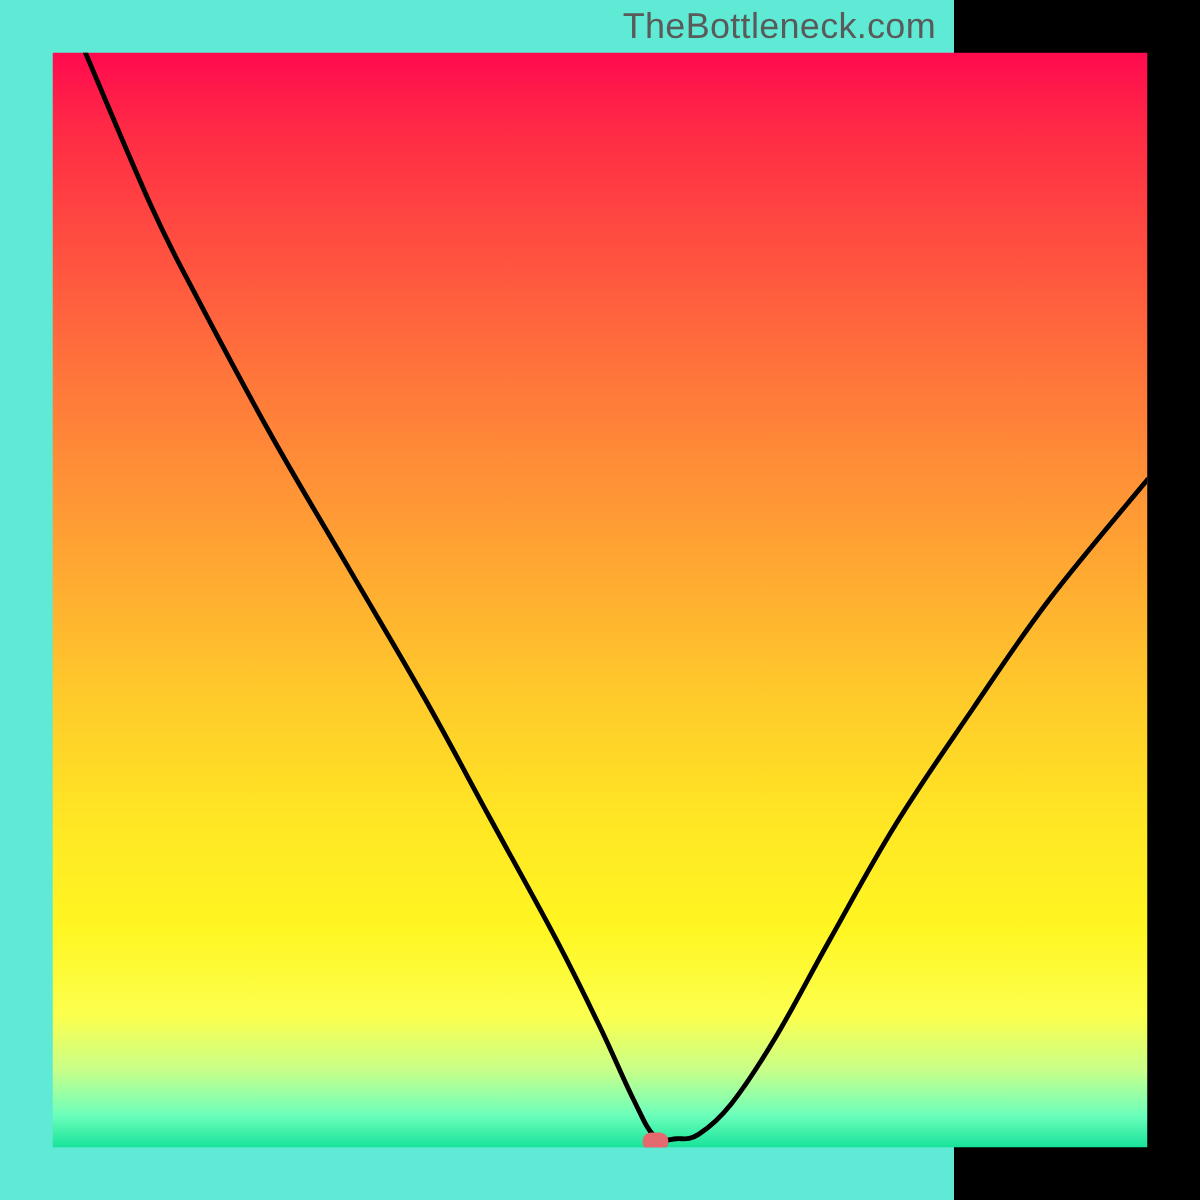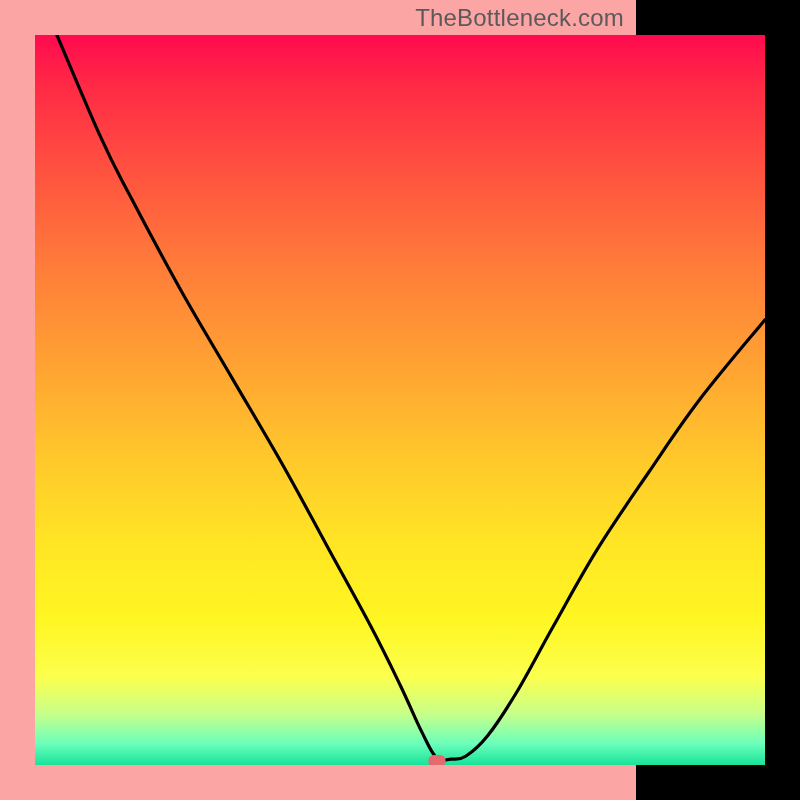--- a/index.html
+++ b/index.html
@@ -8,21 +8,21 @@
     width: 800px;
     height: 800px;
     background: #000;
     overflow: hidden;
     font-family: Arial, Helvetica, sans-serif;
   }
   .frame {
     position: relative;
     width: 636px;
     height: 800px;
-    background: #fca5a5;
+    background: #5eead4;
   }
   .watermark {
     position: absolute;
     top: 4px;
     right: 12px;
     color: #5a5a5a;
     font-size: 24px;
     font-weight: 500;
     letter-spacing: 0.2px;
     z-index: 50;

